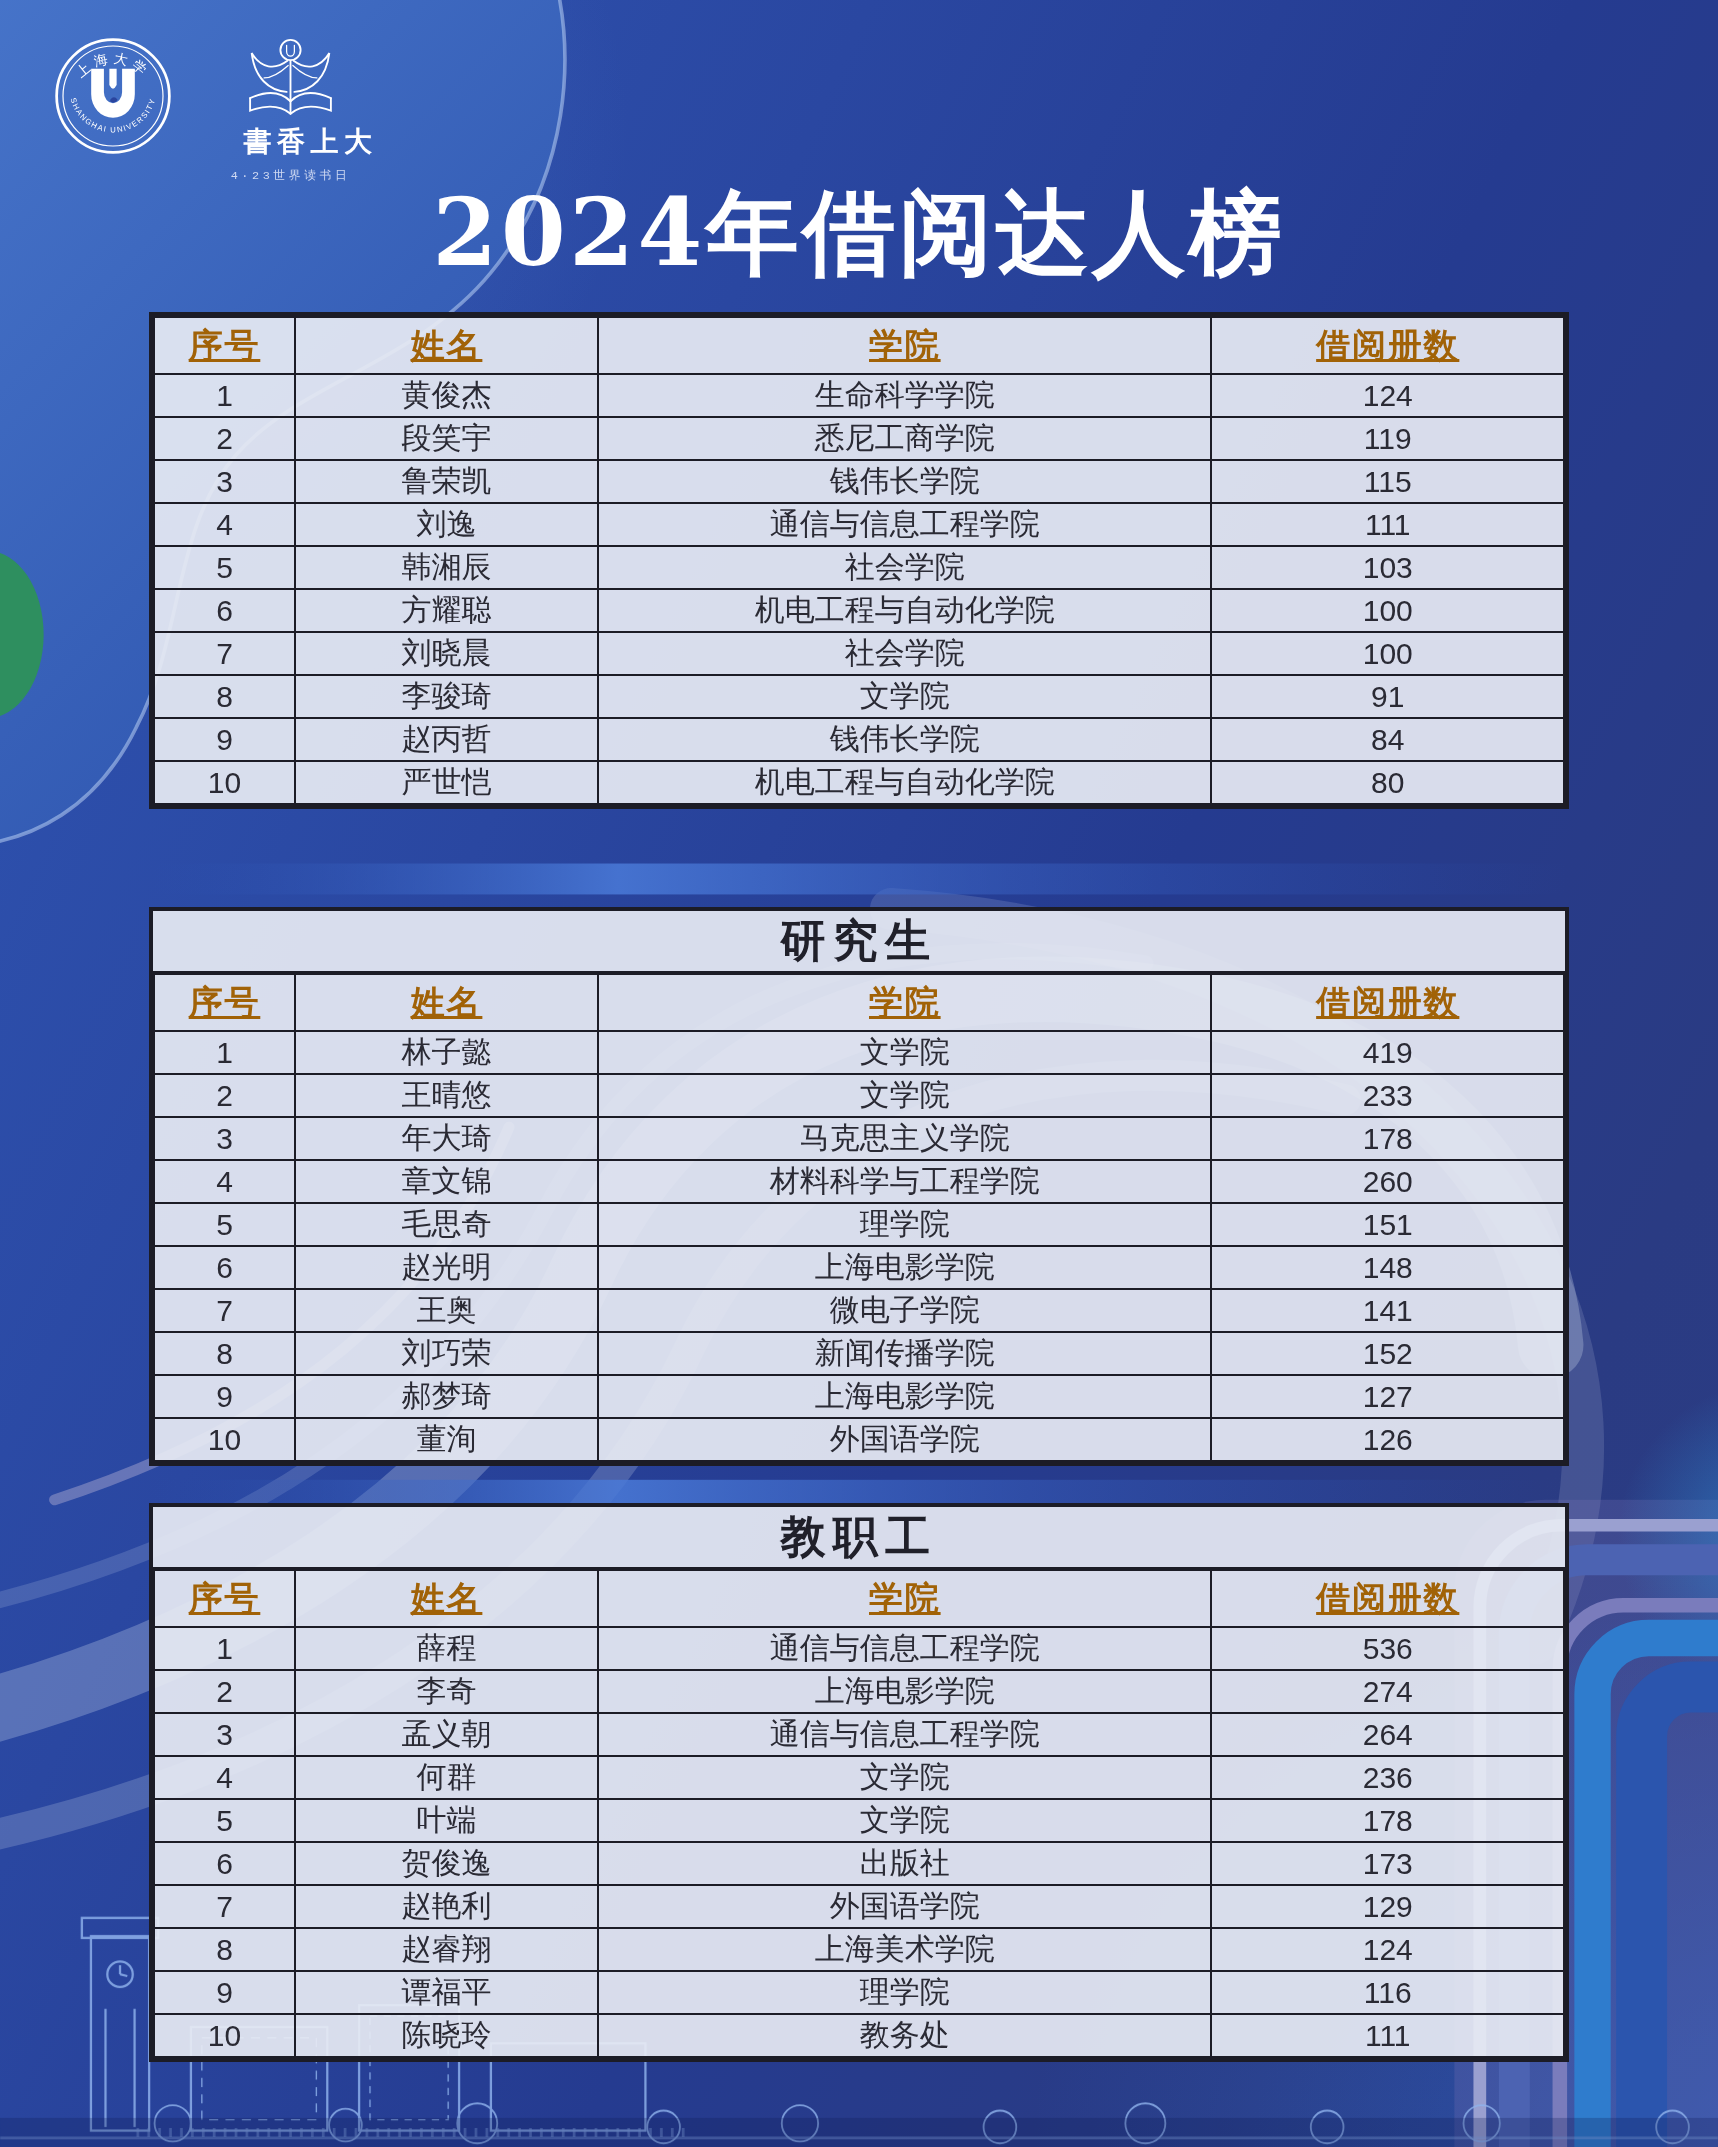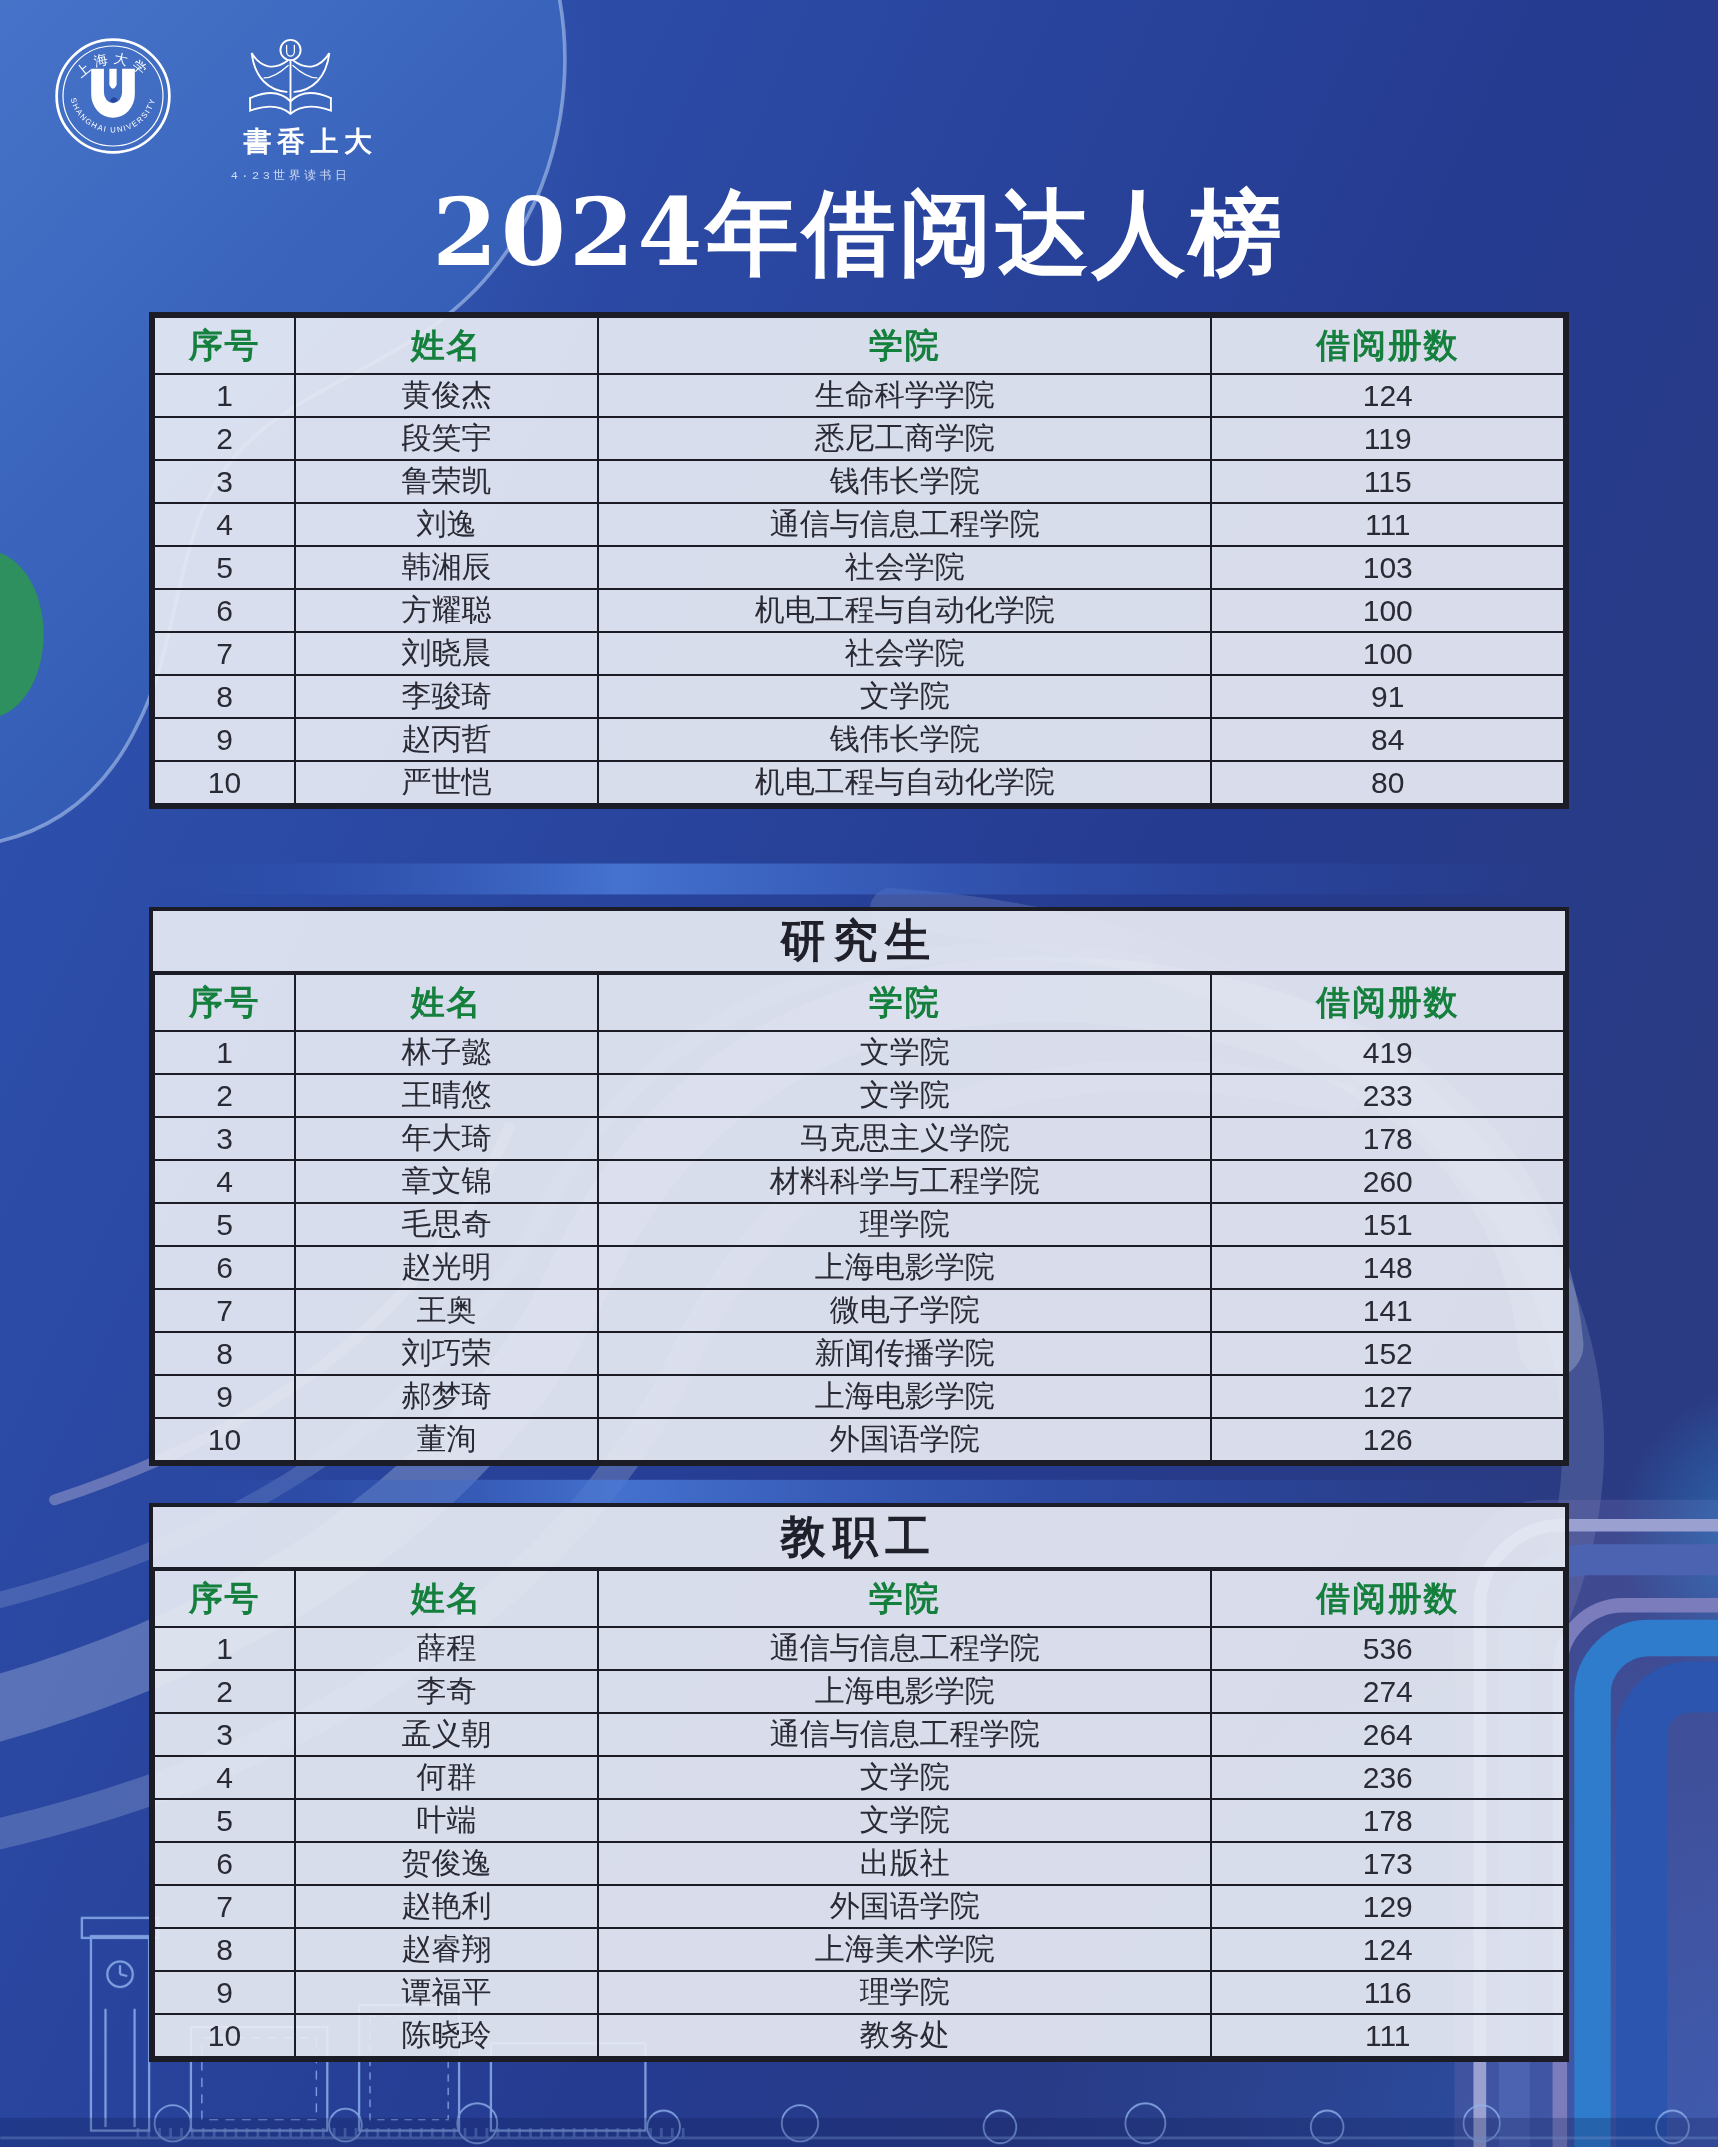--- a/index.html
+++ b/index.html
@@ -34,21 +34,21 @@
   .panel-title{
     height:60px; display:flex; align-items:center; justify-content:center;
     font-size:45px; font-weight:700; color:#20202a; letter-spacing:7.3px;
     border-bottom:2.7px solid #1c1c26;
   }
   table.rank{width:100%; border-collapse:collapse; table-layout:fixed;}
   table.rank th, table.rank td{
     border:2.7px solid #1c1c26; text-align:center; vertical-align:middle; padding:0;
     overflow:hidden; white-space:nowrap;
   }
-  table.rank th{height:55px; font-size:34px; font-weight:700; color:#15803d; letter-spacing:1.8px;}
+  table.rank th{height:55px; font-size:34px; font-weight:700; color:#a16207; letter-spacing:1.8px;text-decoration:underline;}
   table.rank td{height:41px; font-size:30px; color:#2a2a34;}
   .c0{width:10%;} .c1{width:21.5%;} .c2{width:43.5%;} .c3{width:25%;}
   .seal text, .brand-icon text{font-family:"Liberation Sans","DejaVu Sans",sans-serif;}
 </style>
 </head>
 <body>
 
 <div class="stage">
 
   <svg class="bg" width="1718" height="2147" viewBox="0 0 1890 2362" aria-hidden="true">

